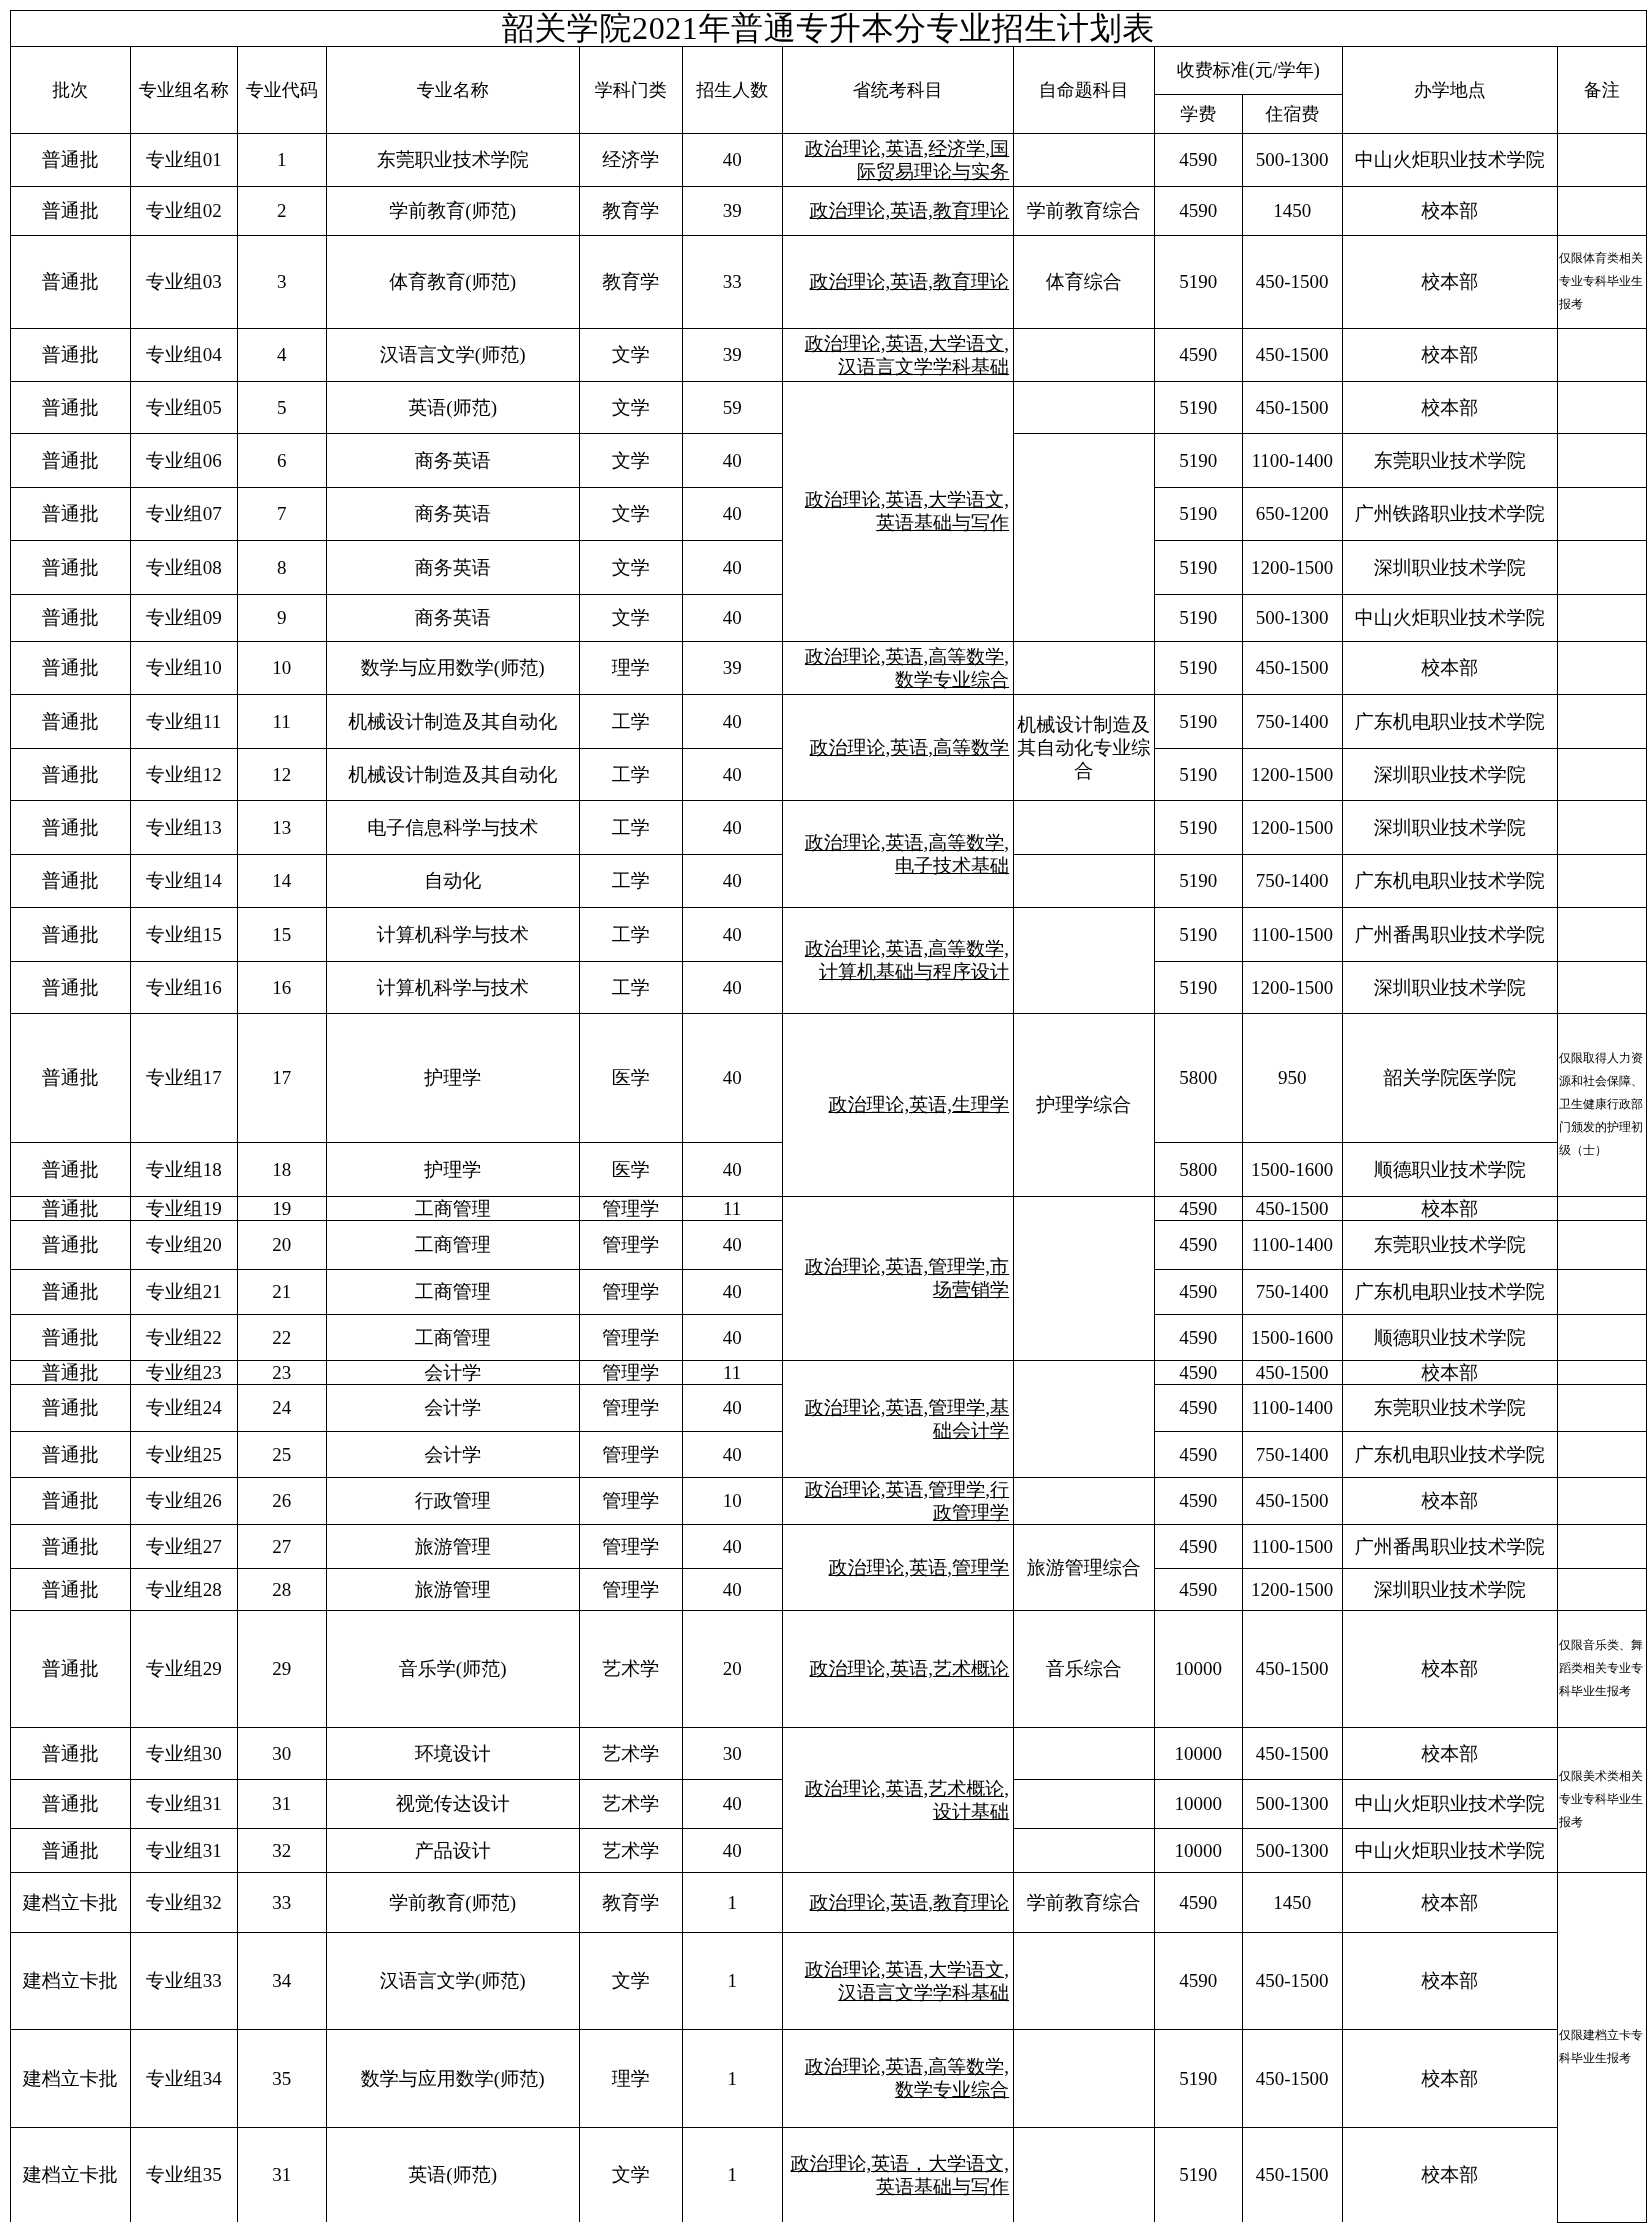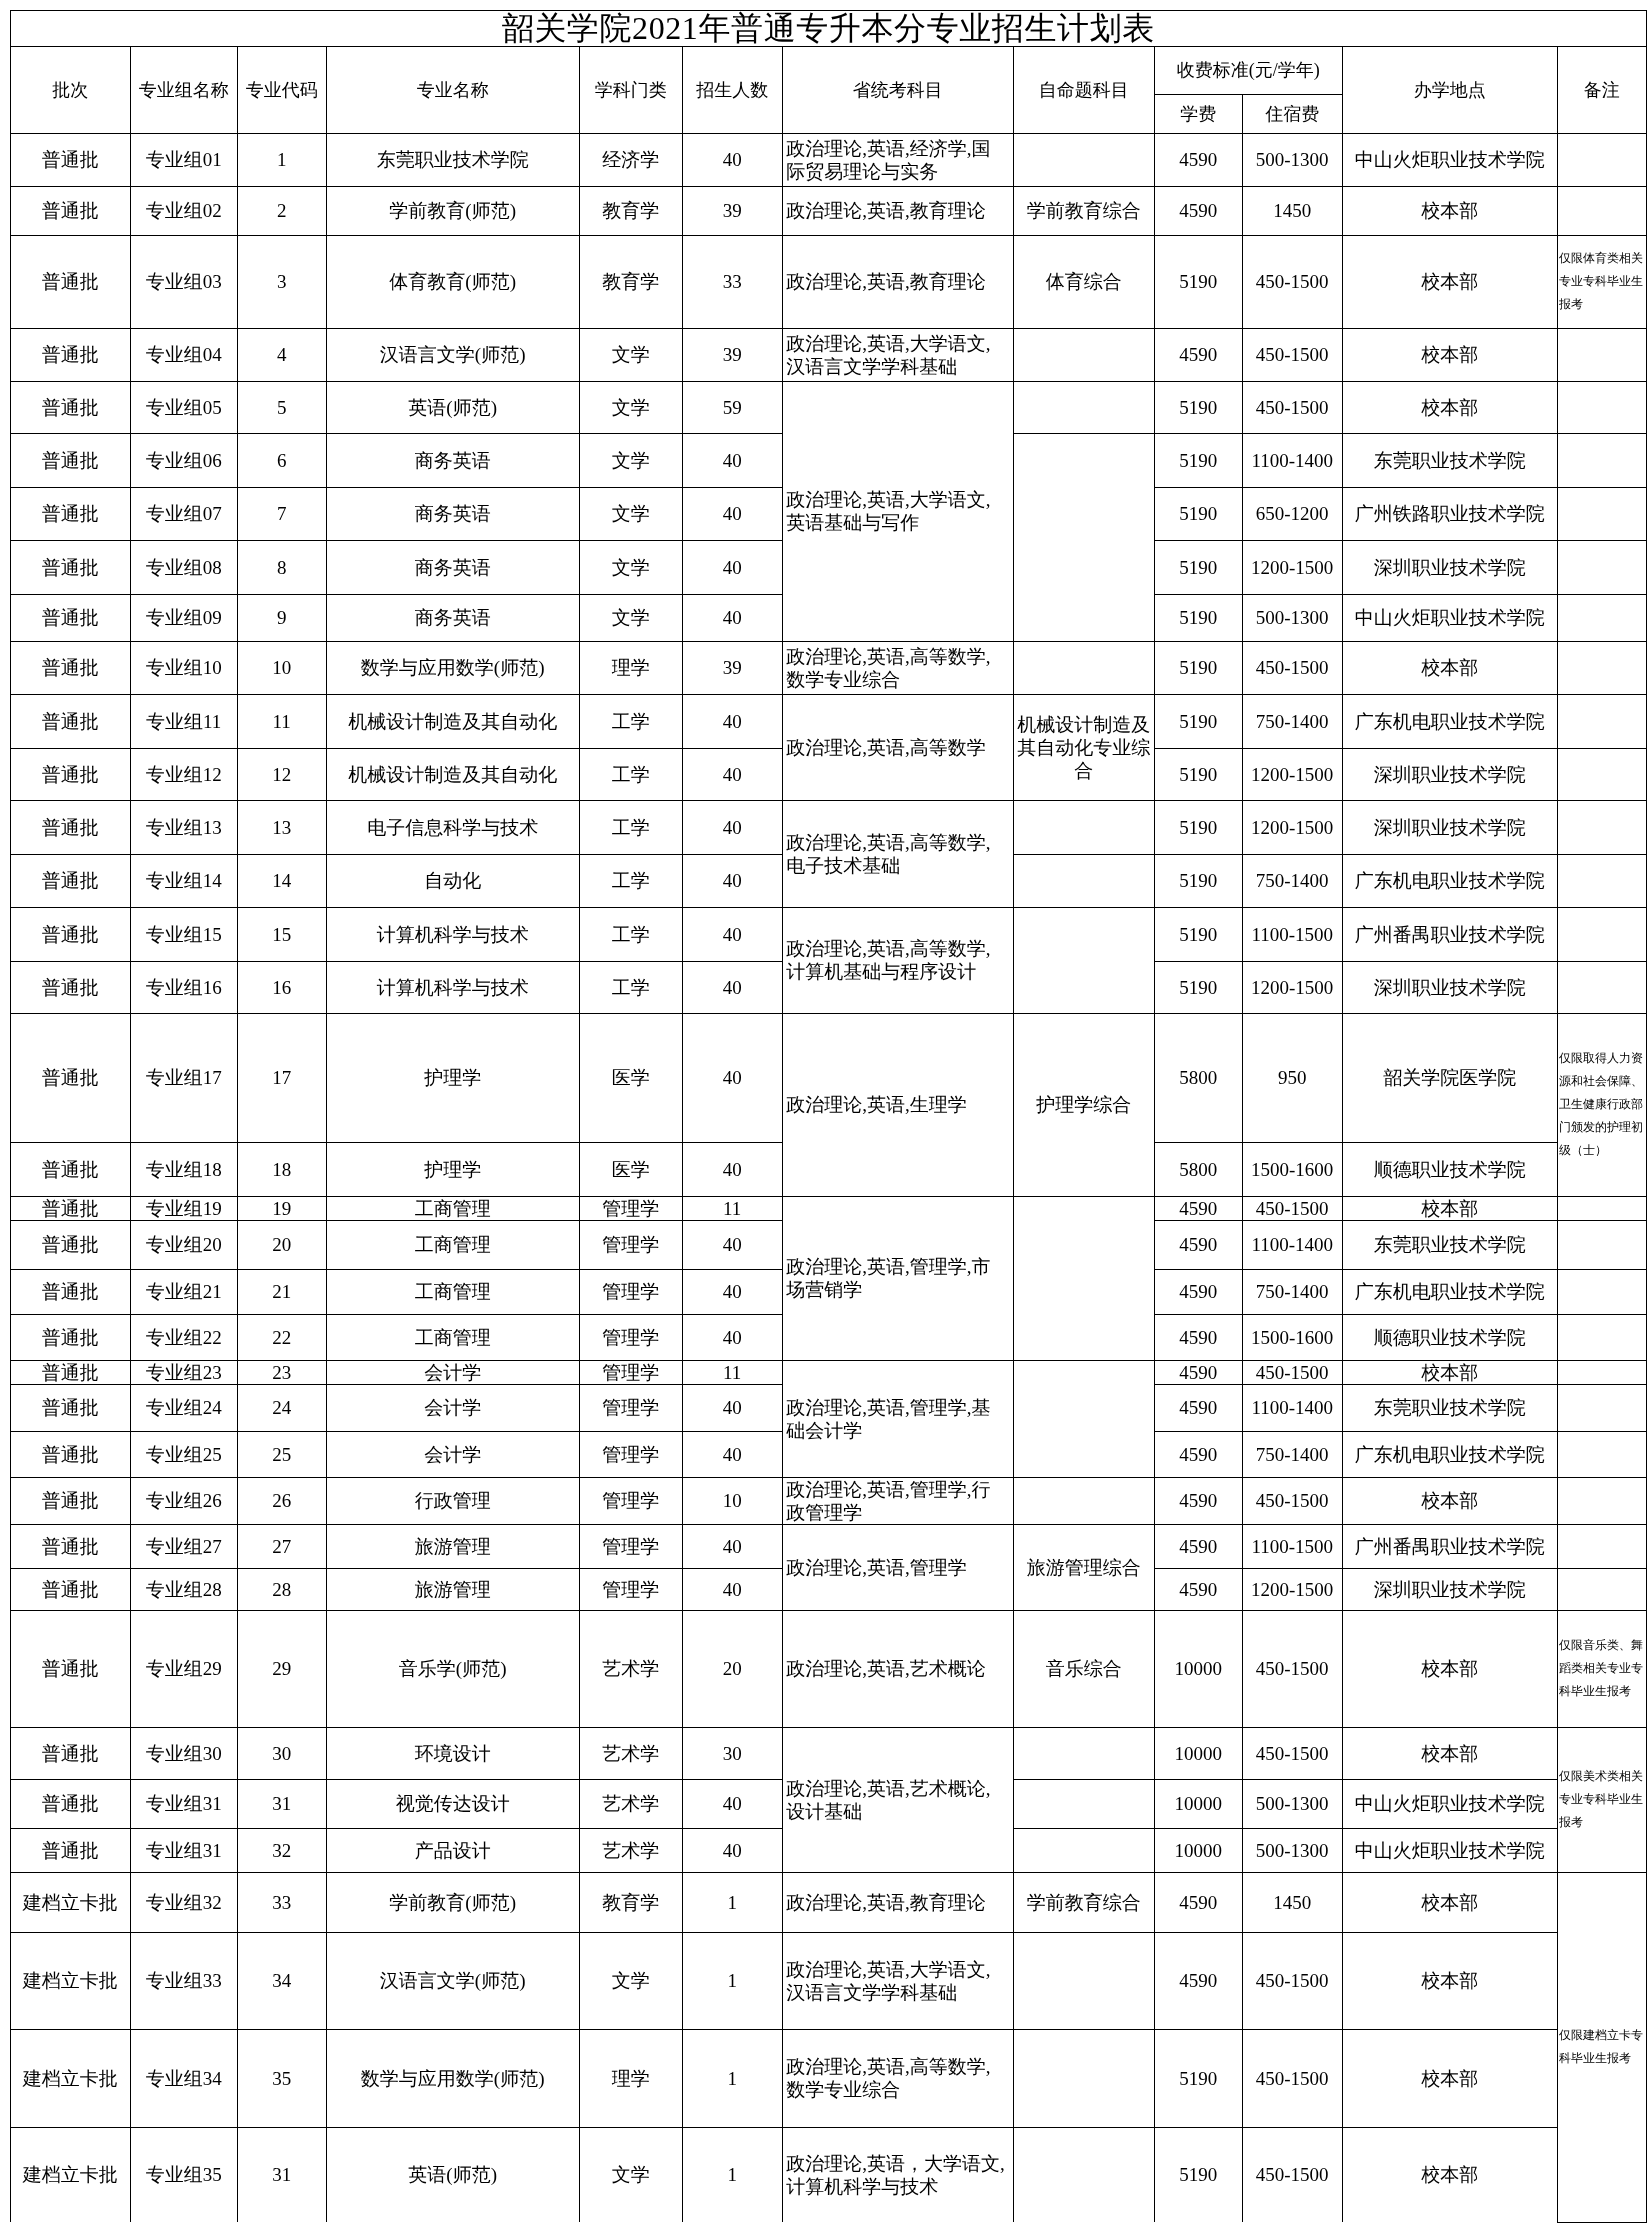--- a/index.html
+++ b/index.html
@@ -23,21 +23,21 @@
     overflow: hidden;
     word-break: break-all;
   }
   table.plan .title-cell {
     font-size: 32px;
     line-height: 35px;
     height: 34px;
     letter-spacing: 0.6px;
   }
   table.plan th { font-size: 18px; line-height: 24px; }
-  table.plan td.exam { text-align: left; padding: 0 3.6px; }
+  table.plan td.exam { text-align: right; padding: 0 3.6px; text-decoration: underline; }
   table.plan td.note { font-size: 12px; line-height: 23px; padding: 0 1.2px; text-align: left; }
   table.plan tr.hdr1 th { height: 47px; }
   table.plan tr.hdr2 th { height: 38px; }
   table.plan tbody tr.bottom-open td { border-bottom: none; }
 </style>
 </head>
 <body>
 
 <div class="sheet">
 <table class="plan">
@@ -535,21 +535,21 @@
           <td>450-1500</td>
           <td>校本部</td>
         </tr>
         <tr class="bottom-open" style="height: 95px;">
           <td>建档立卡批</td>
           <td>专业组35</td>
           <td>31</td>
           <td>英语(师范)</td>
           <td>文学</td>
           <td>1</td>
-          <td rowspan="1" class="exam">政治理论,英语，大学语文,计算机科学与技术</td>
+          <td rowspan="1" class="exam">政治理论,英语，大学语文,英语基础与写作</td>
           <td rowspan="1"></td>
           <td>5190</td>
           <td>450-1500</td>
           <td>校本部</td>
         </tr>
       </tbody>
 </table>
 </div>
 
 

